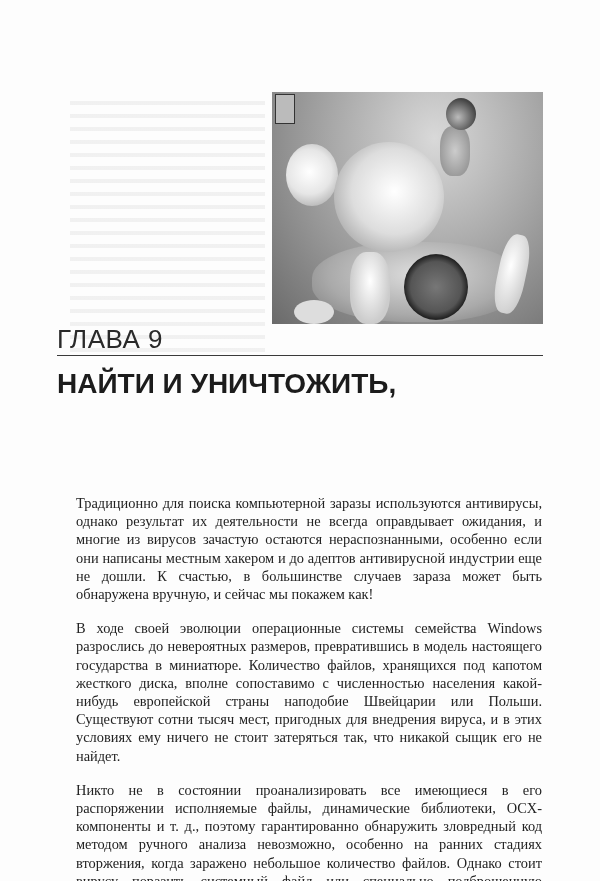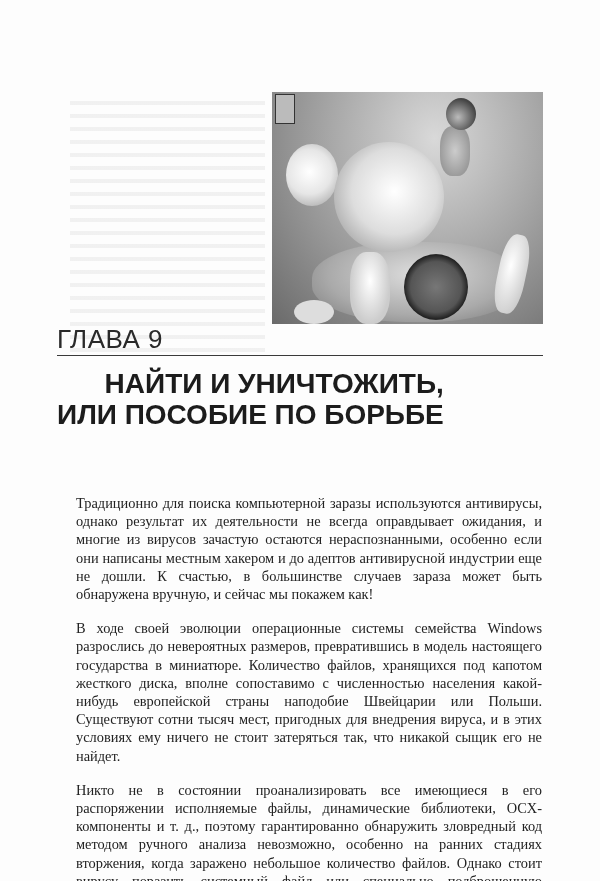--- a/index.html
+++ b/index.html
@@ -42,21 +42,21 @@
   }
   .chapter-rule {
     position: absolute; left: 57px; top: 355px; width: 486px; height: 0;
     border-top: 1.5px solid #3a3a3a;
   }
   .chapter-title {
     position: absolute; left: 57px; top: 368px; margin: 0;
     font-family: "Liberation Sans", sans-serif; font-weight: bold;
     font-size: 28px; line-height: 31px; color: #1c1c1c;
   }
-  .chapter-title span { display: block; text-align: right; }
+  .chapter-title span { display: block; }
   .body-text {
     position: absolute; left: 76px; top: 478px; width: 466px;
     font-size: 14.4px; line-height: 18.2px; text-align: justify;
     color: #222;
   }
   .body-text p { margin: 16px 0 6px 0; }
   .body-text p.last { margin-bottom: 0; }
 </style>
 </head>
 <body>
@@ -74,20 +74,19 @@
   <div class="blob b-portal"></div>
   <div class="blob b-girl-body"></div>
   <div class="blob b-girl-head"></div>
 </div>
 
 <h2 class="chapter-label">ГЛАВА 9</h2>
 <div class="chapter-rule"></div>
 
 <h1 class="chapter-title">
   <span>НАЙТИ И УНИЧТОЖИТЬ,</span>
-  <span>ИЛИ ПОСОБИЕ ПО БОРЬБЕ</span>
 </h1>
 
 <div class="body-text">
   <p>Традиционно для поиска компьютерной заразы используются антивирусы, однако результат их деятельности не всегда оправдывает ожидания, и многие из вирусов зачастую остаются нераспознанными, особенно если они написаны местным хакером и до адептов антивирусной индустрии еще не дошли. К счастью, в большинстве случаев зараза может быть обнаружена вручную, и сейчас мы покажем как!</p>
   <p>В ходе своей эволюции операционные системы семейства Windows разрослись до невероятных размеров, превратившись в модель настоящего государства в миниатюре. Количество файлов, хранящихся под капотом жесткого диска, вполне сопоставимо с численностью населения какой-нибудь европейской страны наподобие Швейцарии или Польши. Существуют сотни тысяч мест, пригодных для внедрения вируса, и в этих условиях ему ничего не стоит затеряться так, что никакой сыщик его не найдет.</p>
   <p class="last">Никто не в состоянии проанализировать все имеющиеся в его распоряжении исполняемые файлы, динамические библиотеки, OCX-компоненты и т. д., поэтому гарантированно обнаружить зловредный код методом ручного анализа невозможно, особенно на ранних стадиях вторжения, когда заражено небольшое количество файлов. Однако стоит вирусу поразить системный файл или специально подброшенную дрозофилу (а он рано или поздно сделает это), как он тут же выдаст себя с головой! С неразмножающимися троянскими програм-</p>
 </div>
 
 </body></html>

